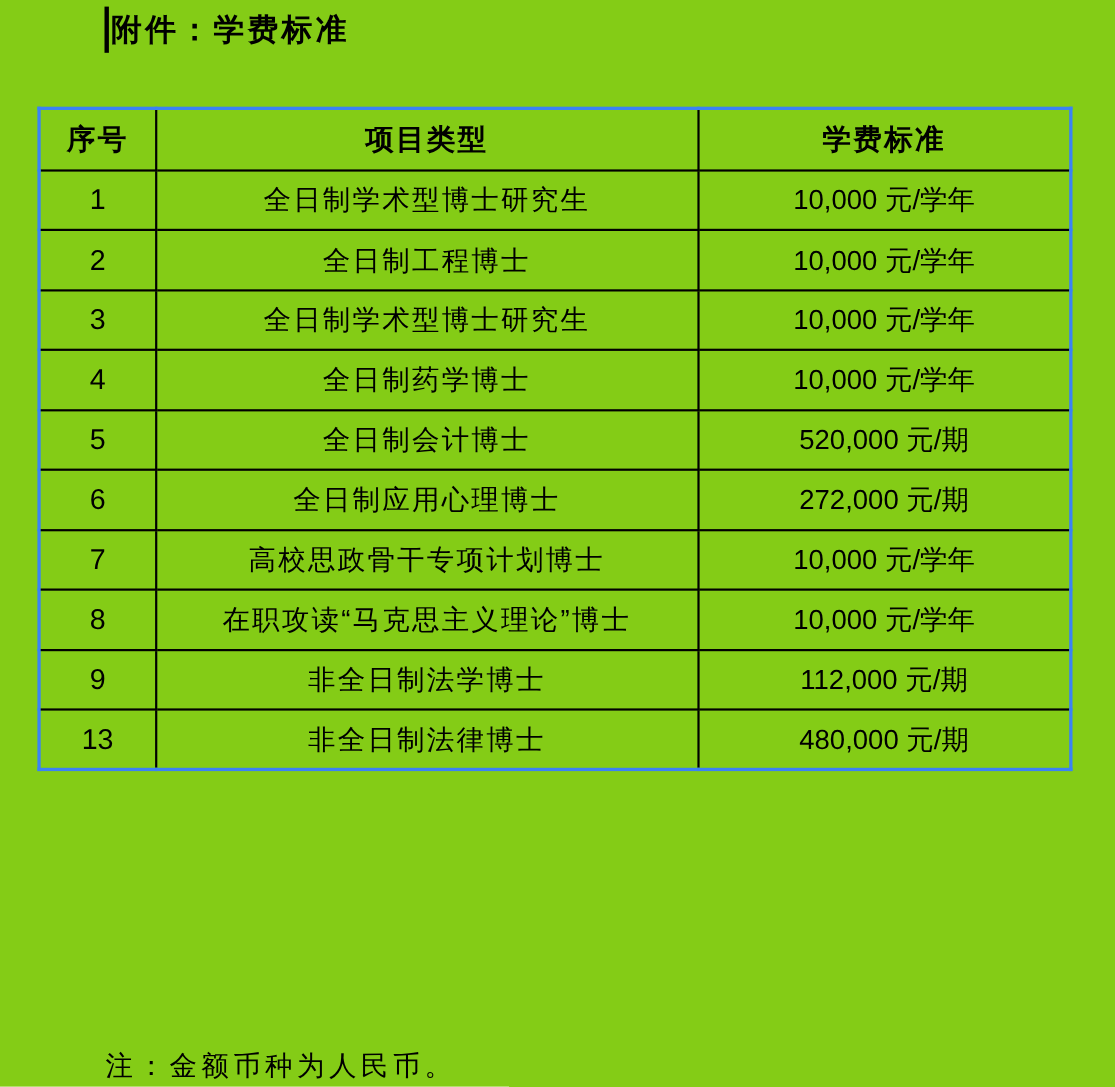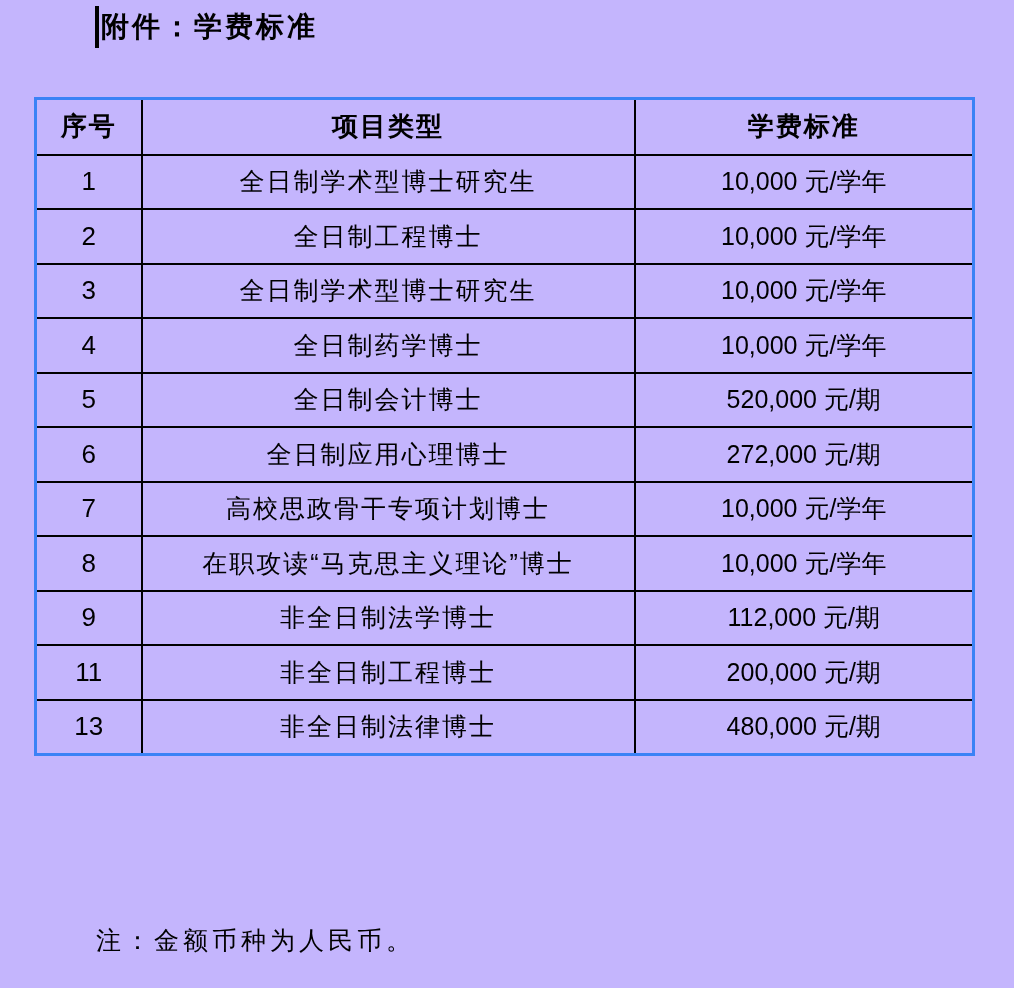--- a/index.html
+++ b/index.html
@@ -8,21 +8,21 @@
     height: 988px;
     background: #ffffff;
     font-family: "Liberation Serif", serif;
     color: #000000;
     position: relative;
     overflow: hidden;
   }
   .doc-page {
     position: absolute;
     inset: 0;
-    background: #c4b5fd;
+    background: #84cc16;
   }
   .doc-title-wrap {
     position: absolute;
     left: 95px;
     top: 6px;
     display: flex;
     align-items: center;
   }
   .cursor-bar {
     width: 4px;
@@ -71,21 +71,21 @@
   }
   .fee-table td[data-name="row-number"] {
     font-size: 26px;
   }
   .fee-table td[data-name="program-type"] {
     letter-spacing: 2px;
   }
   .doc-note {
     position: absolute;
     left: 96px;
-    top: 924px;
+    top: 952px;
     font-size: 25px;
     letter-spacing: 4px;
     white-space: nowrap;
     font-family: "Liberation Serif", serif;
   }
 </style>
 </head>
 <body>
 
 <div class="doc-page" data-name="document-page">
@@ -149,25 +149,20 @@
           <td data-name="row-number">8</td>
           <td data-name="program-type">在职攻读“马克思主义理论”博士</td>
           <td data-name="fee-standard">10,000 元/学年</td>
         </tr>
         <tr data-name="table-row">
           <td data-name="row-number">9</td>
           <td data-name="program-type">非全日制法学博士</td>
           <td data-name="fee-standard">112,000 元/期</td>
         </tr>
         <tr data-name="table-row">
-          <td data-name="row-number">11</td>
-          <td data-name="program-type">非全日制工程博士</td>
-          <td data-name="fee-standard">200,000 元/期</td>
-        </tr>
-        <tr data-name="table-row">
           <td data-name="row-number">13</td>
           <td data-name="program-type">非全日制法律博士</td>
           <td data-name="fee-standard">480,000 元/期</td>
         </tr>
       </tbody>
   </table>
 
   <div class="doc-note" data-name="currency-note">注：金额币种为人民币。</div>
 
 </div>

